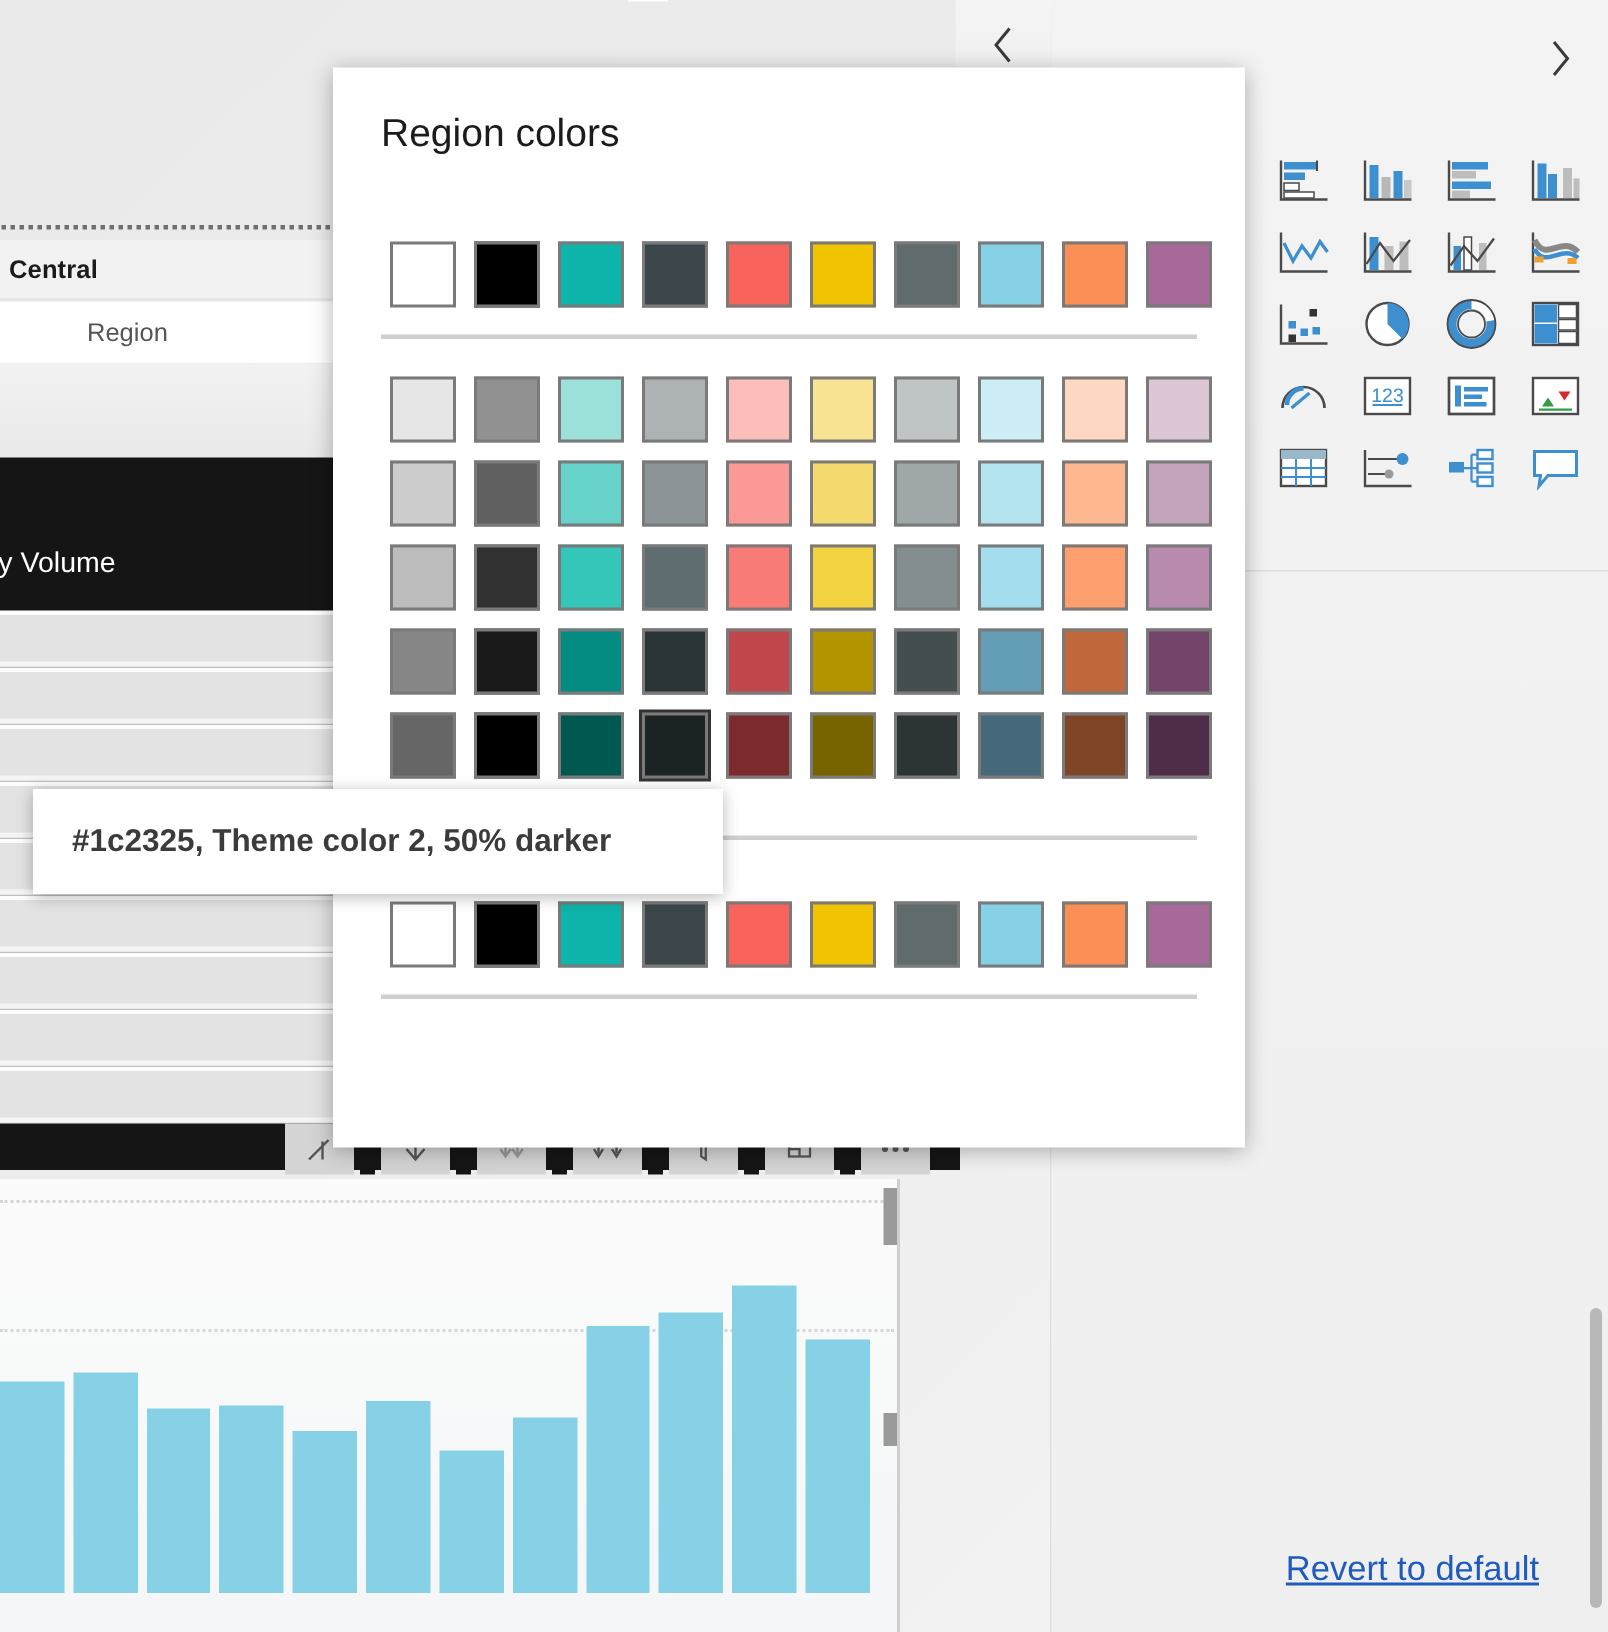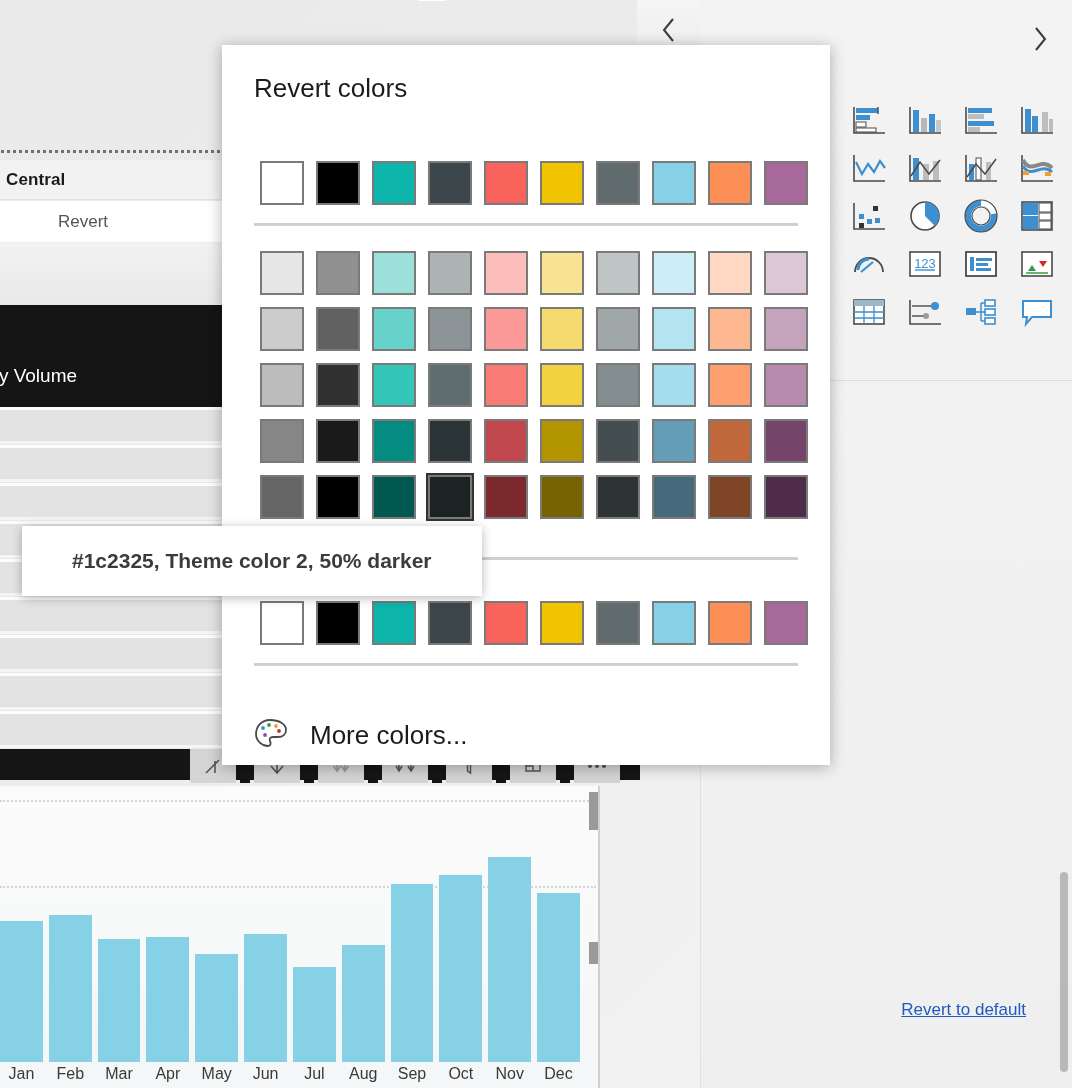--- a/index.html
+++ b/index.html
@@ -173,22 +173,22 @@
     width: 228px;
     display: grid;
     grid-template-columns: repeat(4, 56px);
     grid-auto-rows: 48px;
     gap: 0px;
   }
   .viz-icon {
     display: flex; align-items: center; justify-content: center;
   }
   .revert-link {
-    position: absolute; right: 46px; top: 1000px;
-    font-size: 17px; color: #1f5bbf; text-align: center;
+    position: absolute; right: 46px; top: 1032px;
+    font-size: 23px; color: #1f5bbf; text-align: center;
   }
   .pane-scroll {
     position: absolute; right: 4px; top: 872px;
     width: 8px; height: 200px; background: #b8b8b8; border-radius: 4px;
   }
 
   
   .flyout {
     position: absolute; left: 222px; top: 45px;
     width: 608px; height: 720px;
@@ -227,21 +227,20 @@
     position: absolute; left: 22px; top: 526px;
     width: 460px; height: 70px;
     background: #ffffff;
     box-shadow: 0 2px 10px rgba(0,0,0,.28);
     display: flex; align-items: center;
     z-index: 60;
   }
   .tooltip-text {
     font-size: 21px; font-weight: bold; color: #3b3b3b;
     padding-left: 26px;
-    margin-left: 24px;
   }
   .tooltip-arrow {
     position: absolute; left: 418px; top: -12px;
     width: 0; height: 0;
     border-left: 14px solid transparent;
     border-right: 14px solid transparent;
     border-bottom: 13px solid #ffffff;
     z-index: 61;
   }
 </style>
@@ -251,21 +250,21 @@
 <div id="root">
 
   <div class="canvas-bg"></div>
 
   <div class="dotted-sel"></div>
 
   <div class="region-header">
     <span class="region-header-label">Central</span>
   </div>
   <div class="region-row">
-    <span class="region-row-label">Revert</span>
+    <span class="region-row-label">Region</span>
   </div>
   <div class="region-blank"></div>
 
   <div class="matrix">
     <span class="matrix-hdr-var">Varia</span>
     <span class="matrix-hdr-vol">ory Volume</span>
     <div class="matrix-rows" id="matrix-rows">
         <div class="m-row">
           <div class="m-bar" style="width: 90%;"></div>
           <div class="m-val">2,359</div>
@@ -398,34 +397,20 @@
         <div class="bar-wrap">
           <div class="bar" style="height: 85%; background: rgb(135, 209, 230);"></div>
         </div>
         <div class="bar-wrap">
           <div class="bar" style="height: 93%; background: rgb(135, 209, 230);"></div>
         </div>
         <div class="bar-wrap">
           <div class="bar" style="height: 77%; background: rgb(135, 209, 230);"></div>
         </div>
       </div>
-    <div class="axis-labels" id="chart-axis">
-        <div class="axis-lab">Jan</div>
-        <div class="axis-lab">Feb</div>
-        <div class="axis-lab">Mar</div>
-        <div class="axis-lab">Apr</div>
-        <div class="axis-lab">May</div>
-        <div class="axis-lab">Jun</div>
-        <div class="axis-lab">Jul</div>
-        <div class="axis-lab">Aug</div>
-        <div class="axis-lab">Sep</div>
-        <div class="axis-lab">Oct</div>
-        <div class="axis-lab">Nov</div>
-        <div class="axis-lab">Dec</div>
-      </div>
     <div class="chart-vscroll"></div>
     <div class="chart-vscroll2"></div>
   </div>
 
   <div class="viz-pane">
     <div class="viz-collapse">
       <svg width="20" height="30" viewBox="0 0 20 30">
           <path d="M14 4 L5 15 L14 26" stroke="#3a3a3a" stroke-width="2" fill="none"></path>
         </svg>
     </div>
@@ -608,21 +593,21 @@
         </div>
     </div>
 
     <div style="position:absolute;left:0;top:380px;width:372px;height:1px;background:#dcdcdc;"></div>
 
     <a class="revert-link" href="#">Revert to default</a>
     <div class="pane-scroll"></div>
   </div>
 
   <div class="flyout">
-    <div class="flyout-title">Revert colors</div>
+    <div class="flyout-title">Region colors</div>
 
     <div class="sw-grid" id="sw-theme" style="top:110px">
         <div class="sw-cell">
           <div class="sw" title="#ffffff" style="background: rgb(255, 255, 255);"></div>
         </div>
         <div class="sw-cell">
           <div class="sw" title="#000000" style="background: rgb(0, 0, 0);"></div>
         </div>
         <div class="sw-cell">
           <div class="sw" title="#0db5aa" style="background: rgb(13, 181, 170);"></div>
@@ -830,33 +815,20 @@
         </div>
         <div class="sw-cell">
           <div class="sw" title="#fb8f55" style="background: rgb(251, 143, 85);"></div>
         </div>
         <div class="sw-cell">
           <div class="sw" title="#a66999" style="background: rgb(166, 105, 153);"></div>
         </div>
       </div>
     <div class="fl-divider" style="top:618px"></div>
 
-    <div class="more-colors">
-      <span>
-        <svg width="34" height="32" viewBox="0 0 34 32">
-          <path d="M16 3 C7 3 2 10 2 17 C2 24 8 29 14 29 C17 29 17 26 16 24 C15 22 16 20 19 20 L24 20 C29 20 32 17 32 13 C32 7 25 3 16 3 Z" fill="#fff" stroke="#4a4a4a" stroke-width="1.8"></path>
-          <circle cx="9" cy="11" r="1.9" fill="#3d8fd0"></circle>
-          <circle cx="15" cy="8" r="1.9" fill="#2f9e44"></circle>
-          <circle cx="22" cy="9" r="1.9" fill="#e8a33d"></circle>
-          <circle cx="25" cy="14" r="1.9" fill="#d62828"></circle>
-          <circle cx="11" cy="18" r="1.9" fill="#8a4fa8"></circle>
-        </svg>
-      </span>
-      <span class="more-colors-text">More colors...</span>
-    </div>
   </div>
 
   <div class="tooltip">
     <span class="tooltip-text">#1c2325, Theme color 2, 50% darker</span>
   </div>
   <div class="tooltip-arrow"></div>
 
 </div>
 
 </body></html>

